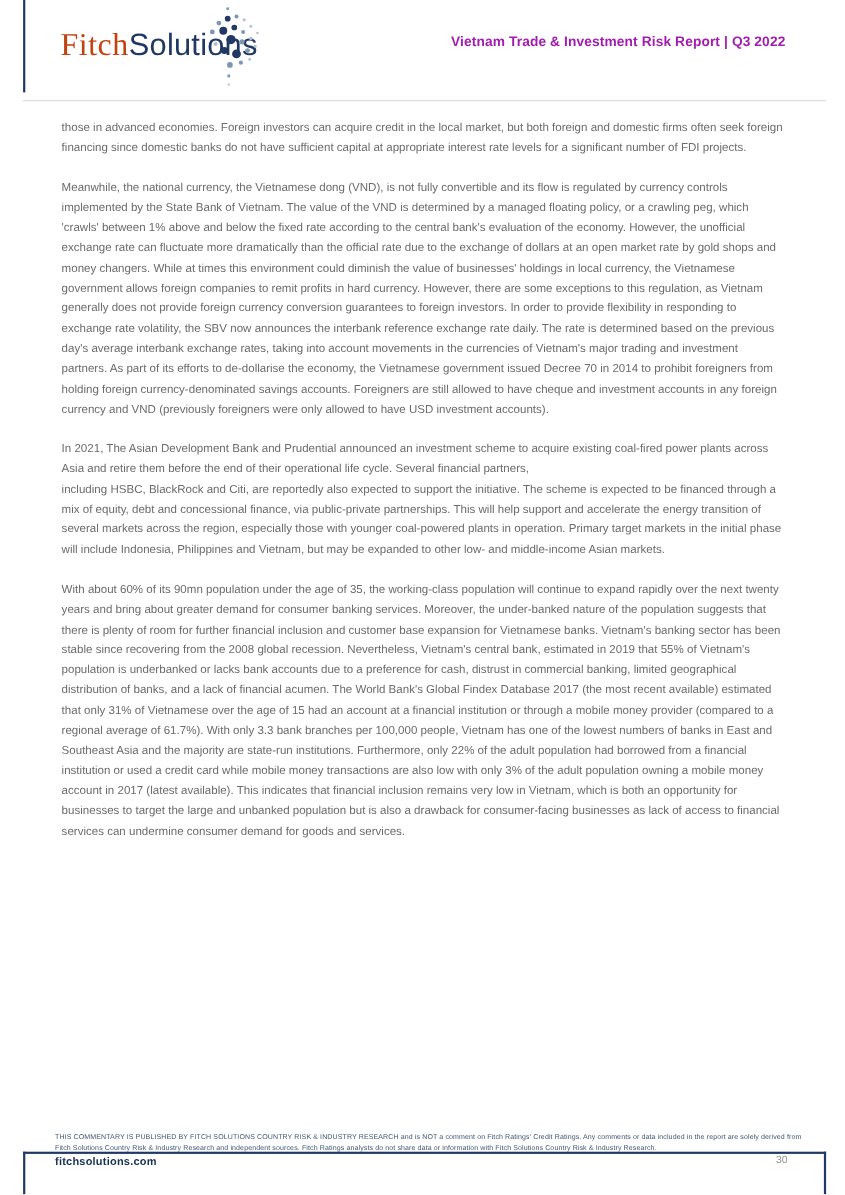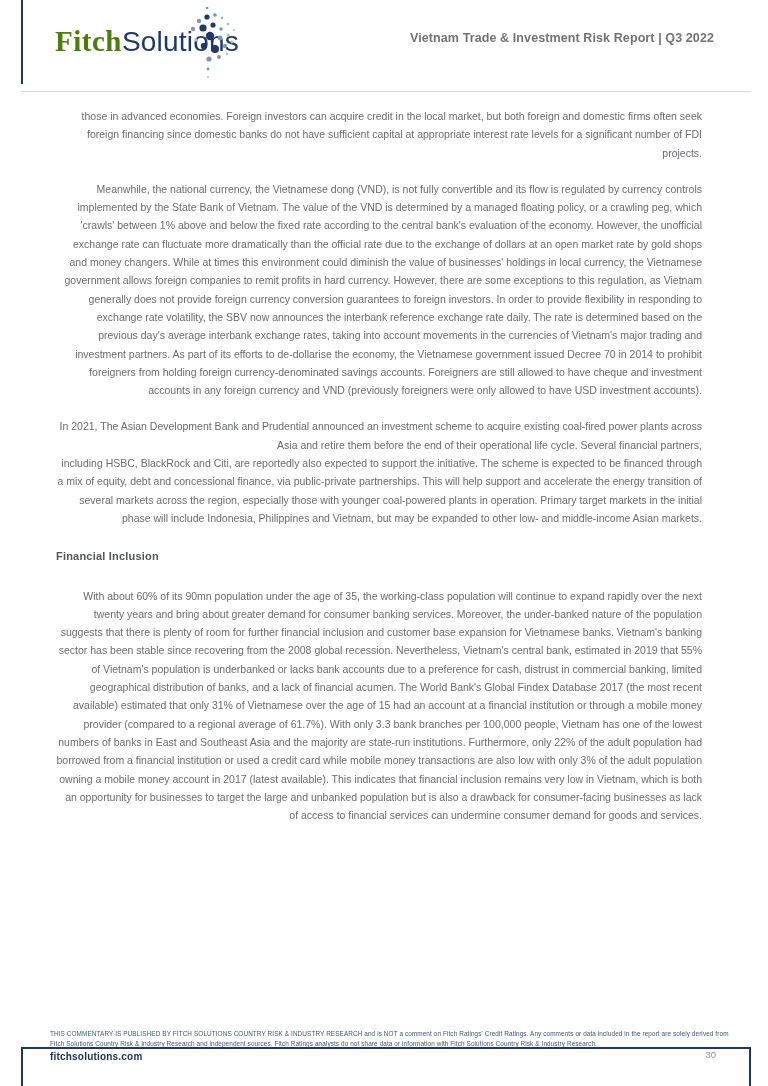--- a/index.html
+++ b/index.html
@@ -21,64 +21,63 @@
     background: #1f3864;
   }
   .logo {
     position: absolute;
     left: 55px; top: 24px;
     white-space: nowrap;
     line-height: 34px;
   }
   .logo-fitch {
     font-family: "Liberation Serif", "DejaVu Serif", serif;
-    font-weight: 700;
+    font-weight: 400;
     font-size: 29px;
-    color: #4d7c0f;
+    color: #c2410c;
     letter-spacing: 0.5px;
   }
   .logo-solutions {
     font-family: "Liberation Sans", sans-serif;
     font-weight: 400;
     font-size: 28px;
     color: #1f3864;
     letter-spacing: 0.2px;
   }
   .logo-dots {
     position: absolute;
     left: 182px; top: 2px;
   }
   .report-title {
     position: absolute;
     top: 31px; right: 54px;
     font-size: 12.5px;
     font-weight: 700;
-    color: #737373;
+    color: #a21caf;
     letter-spacing: 0.1px;
   }
   .header-rule {
     position: absolute;
     top: 91px; left: 21px; right: 17px;
     height: 1px;
     background: #d9dde2;
   }
 
   
   .article {
     position: absolute;
     left: 56px; top: 107px;
     width: 658px;
     color: #6a6b6e;
     font-size: 10.5px;
     line-height: 18.3px;
   }
   .article p {
-    margin: 0 12px 18px 0;
+    margin: 0 0 18px 0;
     white-space: pre-wrap;
-    text-align: right;
   }
   .article h3 {
     margin: 20px 0 21px 0;
     font-size: 11px;
     font-weight: 700;
     color: #55565a;
     letter-spacing: 0.2px;
   }
 
   
@@ -167,21 +166,20 @@
     <div class="report-title">Vietnam Trade &amp; Investment Risk Report | Q3 2022</div>
   </header>
 
   <div class="header-rule"></div>
 
   <main class="article">
     <p>those in advanced economies. Foreign investors can acquire credit in the local market, but both foreign and domestic firms often seek foreign financing since domestic banks do not have sufficient capital at appropriate interest rate levels for a significant number of FDI projects.</p>
     <p>Meanwhile, the national currency, the Vietnamese dong (VND), is not fully convertible and its flow is regulated by currency controls implemented by the State Bank of Vietnam. The value of the VND is determined by a managed floating policy, or a crawling peg, which 'crawls' between 1% above and below the fixed rate according to the central bank's evaluation of the economy. However, the unofficial exchange rate can fluctuate more dramatically than the official rate due to the exchange of dollars at an open market rate by gold shops and money changers. While at times this environment could diminish the value of businesses' holdings in local currency, the Vietnamese government allows foreign companies to remit profits in hard currency. However, there are some exceptions to this regulation, as Vietnam generally does not provide foreign currency conversion guarantees to foreign investors. In order to provide flexibility in responding to exchange rate volatility, the SBV now announces the interbank reference exchange rate daily. The rate is determined based on the previous day's average interbank exchange rates, taking into account movements in the currencies of Vietnam's major trading and investment partners. As part of its efforts to de-dollarise the economy, the Vietnamese government issued Decree 70 in 2014 to prohibit foreigners from holding foreign currency-denominated savings accounts. Foreigners are still allowed to have cheque and investment accounts in any foreign currency and VND (previously foreigners were only allowed to have USD investment accounts).</p>
     <p>In 2021, The Asian Development Bank and Prudential announced an investment scheme to acquire existing coal-fired power plants across Asia and retire them before the end of their operational life cycle. Several financial partners,
 including HSBC, BlackRock and Citi, are reportedly also expected to support the initiative. The scheme is expected to be financed through a mix of equity, debt and concessional finance, via public-private partnerships. This will help support and accelerate the energy transition of several markets across the region, especially those with younger coal-powered plants in operation. Primary target markets in the initial phase will include Indonesia, Philippines and Vietnam, but may be expanded to other low- and middle-income Asian markets.</p>
-    <h3>Financial Inclusion</h3>
     <p>With about 60% of its 90mn population under the age of 35, the working-class population will continue to expand rapidly over the next twenty years and bring about greater demand for consumer banking services. Moreover, the under-banked nature of the population suggests that there is plenty of room for further financial inclusion and customer base expansion for Vietnamese banks. Vietnam's banking sector has been stable since recovering from the 2008 global recession. Nevertheless, Vietnam's central bank, estimated in 2019 that 55% of Vietnam's population is underbanked or lacks bank accounts due to a preference for cash, distrust in commercial banking, limited geographical distribution of banks, and a lack of financial acumen. The World Bank's Global Findex Database 2017 (the most recent available) estimated that only 31% of Vietnamese over the age of 15 had an account at a financial institution or through a mobile money provider (compared to a regional average of 61.7%). With only 3.3 bank branches per 100,000 people, Vietnam has one of the lowest numbers of banks in East and Southeast Asia and the majority are state-run institutions. Furthermore, only 22% of the adult population had borrowed from a financial institution or used a credit card while mobile money transactions are also low with only 3% of the adult population owning a mobile money account in 2017 (latest available). This indicates that financial inclusion remains very low in Vietnam, which is both an opportunity for businesses to target the large and unbanked population but is also a drawback for consumer-facing businesses as lack of access to financial services can undermine consumer demand for goods and services.</p>
   </main>
 
   <footer>
     <p class="disclaimer">THIS COMMENTARY IS PUBLISHED BY FITCH SOLUTIONS COUNTRY RISK &amp; INDUSTRY RESEARCH and is NOT a comment on Fitch Ratings' Credit Ratings. Any comments or data included in the report are solely derived from Fitch Solutions Country Risk &amp; Industry Research and independent sources. Fitch Ratings analysts do not share data or information with Fitch Solutions Country Risk &amp; Industry Research.</p>
     <div class="footer-rule"></div>
     <div class="footer-bar-left"></div>
     <div class="footer-bar-right"></div>
     <a class="site-link" href="#">fitchsolutions.com</a>
     <span class="page-number">30</span>

